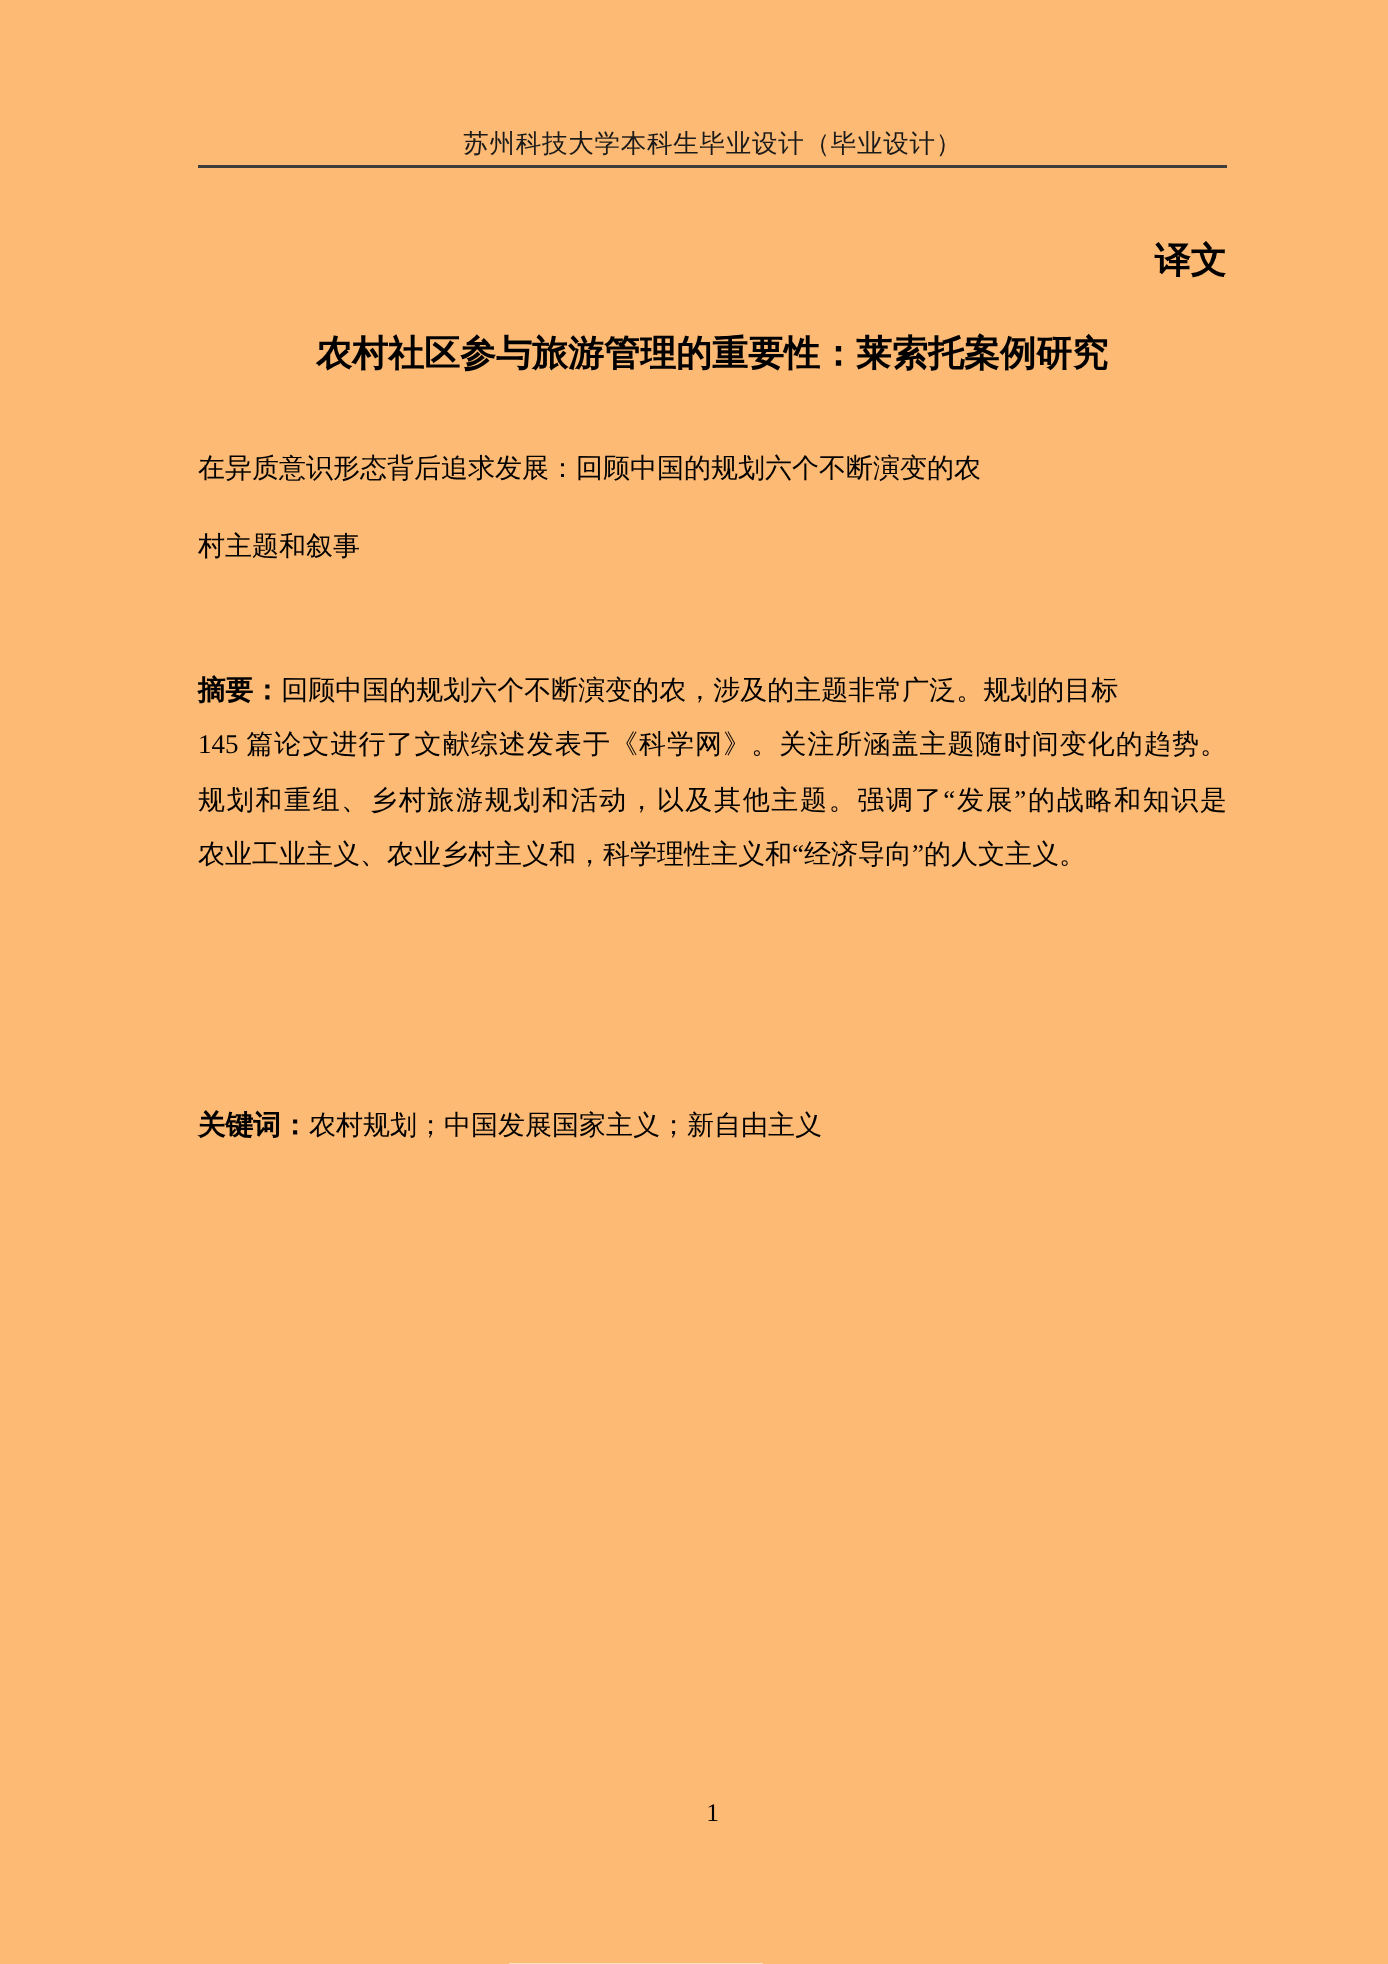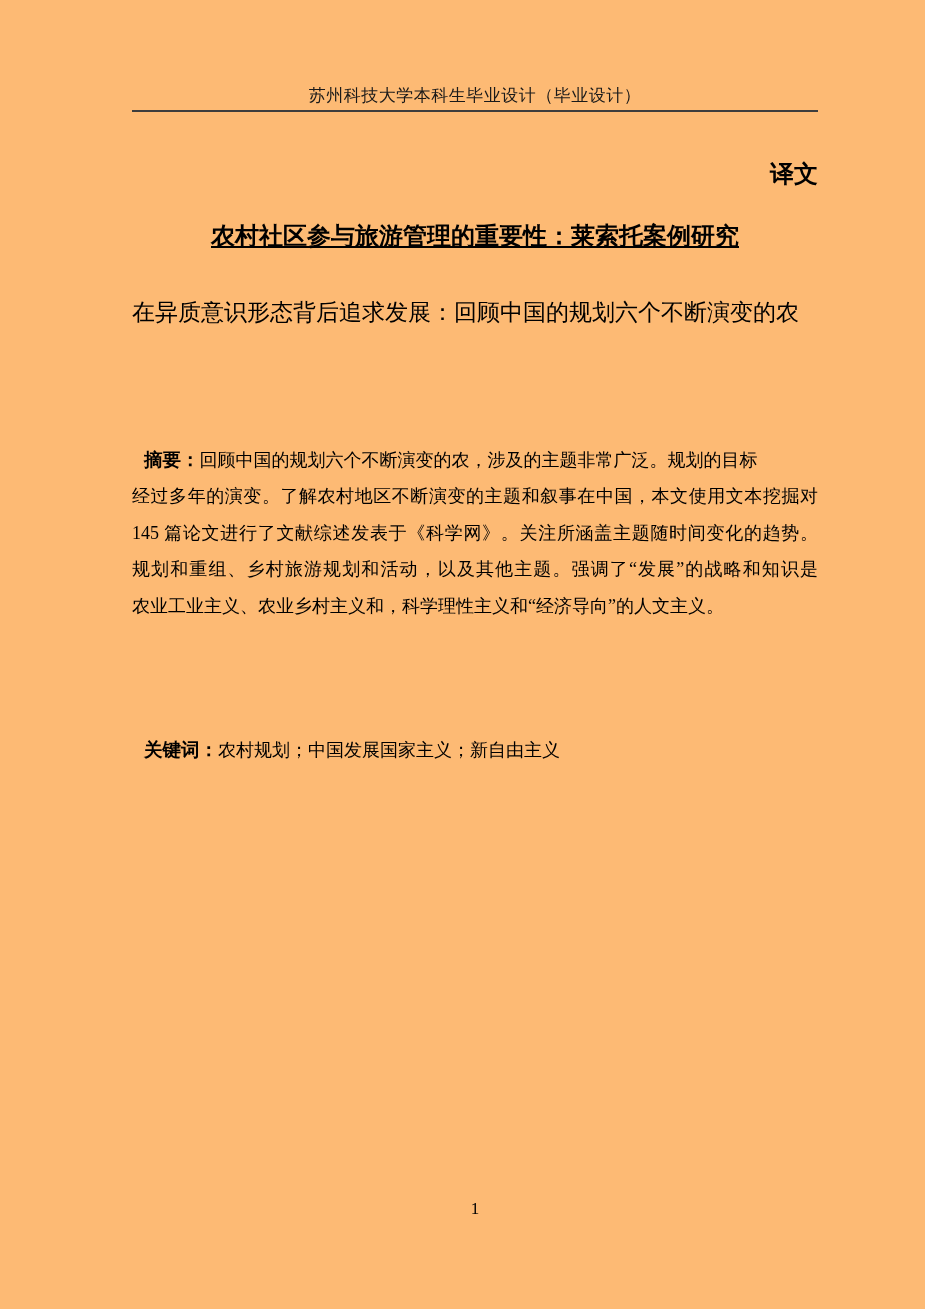--- a/index.html
+++ b/index.html
@@ -51,30 +51,29 @@
   .translated-title {
     position: absolute;
     top: 221px;
     left: 132px;
     width: 686px;
     text-align: center;
     font-family: "Liberation Sans", "DejaVu Sans", sans-serif;
     font-weight: 700;
     font-size: 24px;
     line-height: 30px;
-    text-decoration: underline;
   }
   .article-title {
     position: absolute;
     top: 286px;
     left: 132px;
     width: 686px;
     font-family: "Liberation Sans", "DejaVu Sans", sans-serif;
     font-weight: 400;
-    font-size: 23px;
+    font-size: 18px;
     line-height: 52px;
     white-space: nowrap;
   }
   
   .abstract {
     position: absolute;
     top: 442px;
     left: 132px;
     width: 686px;
     font-size: 18px;
@@ -85,21 +84,20 @@
   }
   .abstract .line.j {
     white-space: normal;
     text-align: justify;
     text-align-last: justify;
   }
   .inline-label {
     font-family: "Liberation Sans", "DejaVu Sans", sans-serif;
     font-weight: 700;
     font-size: 18.5px;
-    margin-left: 12px;
   }
   
   .keywords {
     position: absolute;
     top: 735px;
     left: 132px;
     width: 686px;
     font-size: 18px;
     line-height: 30px;
     white-space: nowrap;
@@ -123,27 +121,27 @@
   <div class="header-text">苏州科技大学本科生毕业设计（毕业设计）</div>
 
   <div class="header-rule" style="background: rgb(61, 61, 61);"></div>
 
   <div class="doc-type">译文</div>
 
   <div class="translated-title">农村社区参与旅游管理的重要性：莱索托案例研究</div>
 
   <div class="article-title">
     <div>在异质意识形态背后追求发展：回顾中国的规划六个不断演变的农</div>
+    <div>村主题和叙事</div>
   </div>
 
   <div class="abstract">
     <div class="line">
       <span class="inline-label">摘要：</span><span>回顾中国的规划六个不断演变的农，涉及的主题非常广泛。规划的目标</span>
     </div>
-    <div class="line j">经过多年的演变。了解农村地区不断演变的主题和叙事在中国，本文使用文本挖掘对</div>
     <div class="line j">145 篇论文进行了文献综述发表于《科学网》。关注所涵盖主题随时间变化的趋势。</div>
     <div class="line j">规划和重组、乡村旅游规划和活动，以及其他主题。强调了“发展”的战略和知识是</div>
     <div class="line">农业工业主义、农业乡村主义和，科学理性主义和“经济导向”的人文主义。</div>
   </div>
 
   <div class="keywords">
     <span class="inline-label">关键词：</span><span>农村规划；中国发展国家主义；新自由主义</span>
   </div>
 
   <div class="page-number">1</div>

